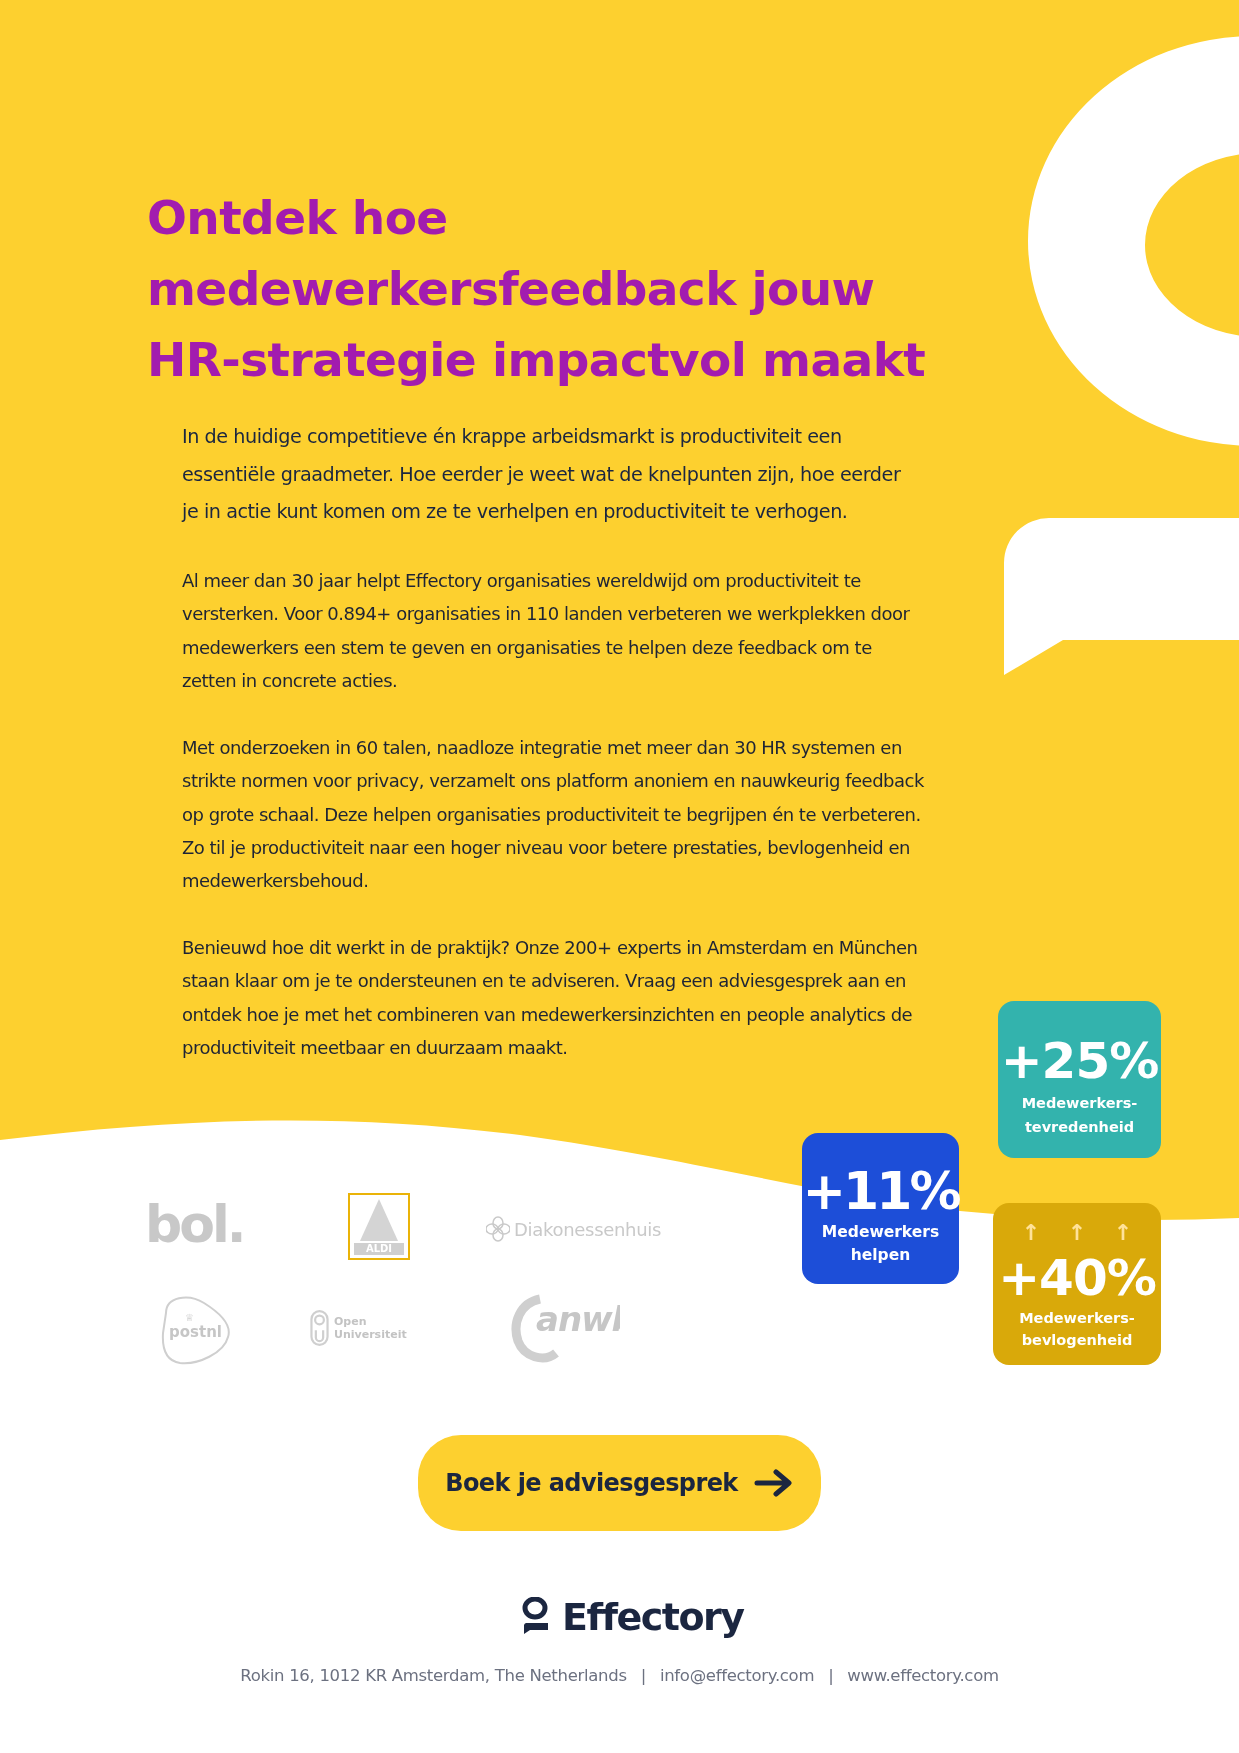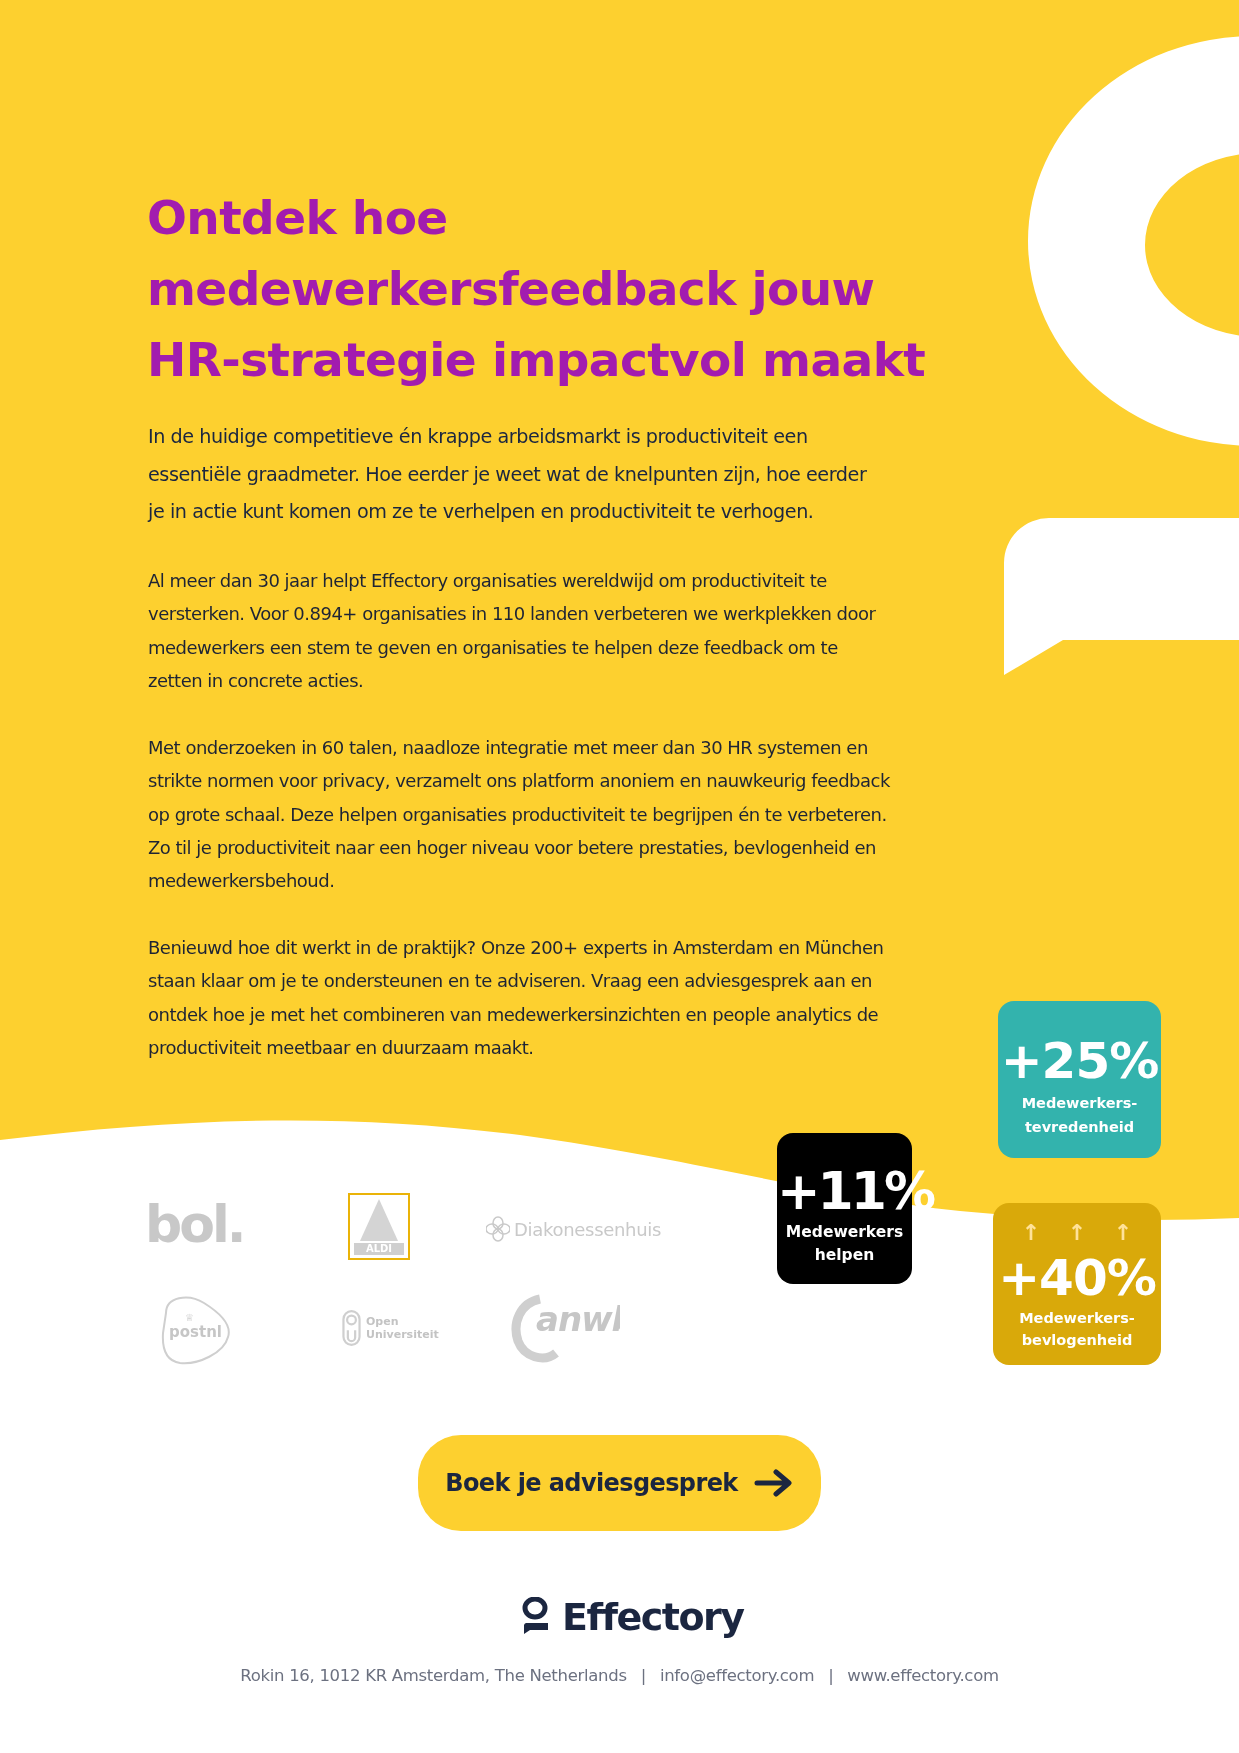--- a/index.html
+++ b/index.html
@@ -17,51 +17,51 @@
   }
   .title span { display: block; white-space: nowrap; }
   .lead {
     position: absolute; left: 148px; top: 418px; width: 830px; margin: 0;
     font-size: 19.2px; line-height: 37.5px; letter-spacing: -0.45px; color: #1b2640;
   }
   .body-p {
     position: absolute; left: 148px; width: 830px; margin: 0;
     font-size: 18px; line-height: 33.3px; letter-spacing: -0.5px; color: #1e2435;
   }
-  .body-p span, .lead span { display: block; white-space: nowrap; }
+  .body-p span, .lead span { display: block; white-space: nowrap; margin-left: 34px; }
   .p2 { top: 564px; }
   .p3 { top: 731px; }
   .p4 { top: 931px; }
 
   .card {
     position: absolute; border-radius: 16px; color: #fff; text-align: center;
     box-sizing: border-box;
   }
   .card .value { display: block; font-weight: bold; letter-spacing: -1px; }
   .card .label { display: block; font-weight: bold; font-size: 14.5px; line-height: 18px; }
   .card-teal { left: 998px; top: 1001px; width: 163px; height: 157px; background: #33b3ad; }
   .card-teal .value { font-size: 50px; line-height: 54px; margin-top: 33px; }
   .card-teal .label { margin-top: 6px; }
-  .card-blue { left: 777px; top: 1133px; width: 135px; height: 151px; background: #000000; }
+  .card-blue { left: 802px; top: 1133px; width: 157px; height: 151px; background: #1d4ed8; }
   .card-blue .value { font-size: 52px; line-height: 56px; margin-top: 30px; letter-spacing: -3px; }
   .card-blue .label { margin-top: 4px; font-size: 15.5px; line-height: 18.5px; }
   .card-gold { left: 993px; top: 1203px; width: 168px; height: 162px; background: #d9a90a; }
   .card-gold .arrows { display: block; color: #ffe29a; font-size: 22px; line-height: 24px; margin-top: 18px; letter-spacing: 10px; padding-left: 10px; font-weight: bold; }
   .card-gold .value { font-size: 50px; line-height: 54px; margin-top: 6px; }
   .card-gold .label { margin-top: 4px; }
 
   .logos { position: absolute; left: 0; top: 0; }
   .logo { position: absolute; color: #c9c9c9; font-weight: bold; }
   .logo-bol { left: 145px; top: 1196px; font-size: 52px; letter-spacing: -3px; line-height: 56px; color: #c8c8c8; }
   .logo-aldi { left: 348px; top: 1193px; width: 62px; height: 67px; border: 2px solid #eab308; box-sizing: border-box; }
   .logo-aldi .aldi-a { position: absolute; left: 10px; top: 4px; width: 0; height: 0; border-left: 19px solid transparent; border-right: 19px solid transparent; border-bottom: 42px solid #d4d4d4; }
   .logo-aldi .aldi-txt { position: absolute; left: 4px; bottom: 3px; width: 50px; height: 12px; background: #cfcfcf; color: #fff; font-size: 10px; line-height: 12px; text-align: center; font-weight: bold; }
   .logo-diak { left: 486px; top: 1216px; font-size: 18px; font-weight: normal; color: #c9c9c9; letter-spacing: -0.3px; display: flex; align-items: center; gap: 4px; }
   .logo-postnl { left: 158px; top: 1293px; width: 74px; height: 72px; }
-  .logo-ou { left: 310px; top: 1303px; display: flex; align-items: center; gap: 5px; font-size: 11px; color: #c3c3c3; margin-left: 32px; }
+  .logo-ou { left: 310px; top: 1303px; display: flex; align-items: center; gap: 5px; font-size: 11px; color: #c3c3c3; }
   .logo-anwb { left: 510px; top: 1293px; font-size: 36px; font-style: italic; color: #c6c6c6; letter-spacing: -1px; }
 
   .cta {
     position: absolute; left: 418px; top: 1435px; width: 403px; height: 96px;
     background: #fdd02f; border-radius: 43px; border: none;
     display: flex; align-items: center; justify-content: center; gap: 16px;
     font-family: "DejaVu Sans", "Liberation Sans", sans-serif;
     font-size: 24px; font-weight: bold; color: #1b2640; letter-spacing: -0.6px; cursor: pointer;
   }
   .cta svg { width: 40px; height: 30px; }

